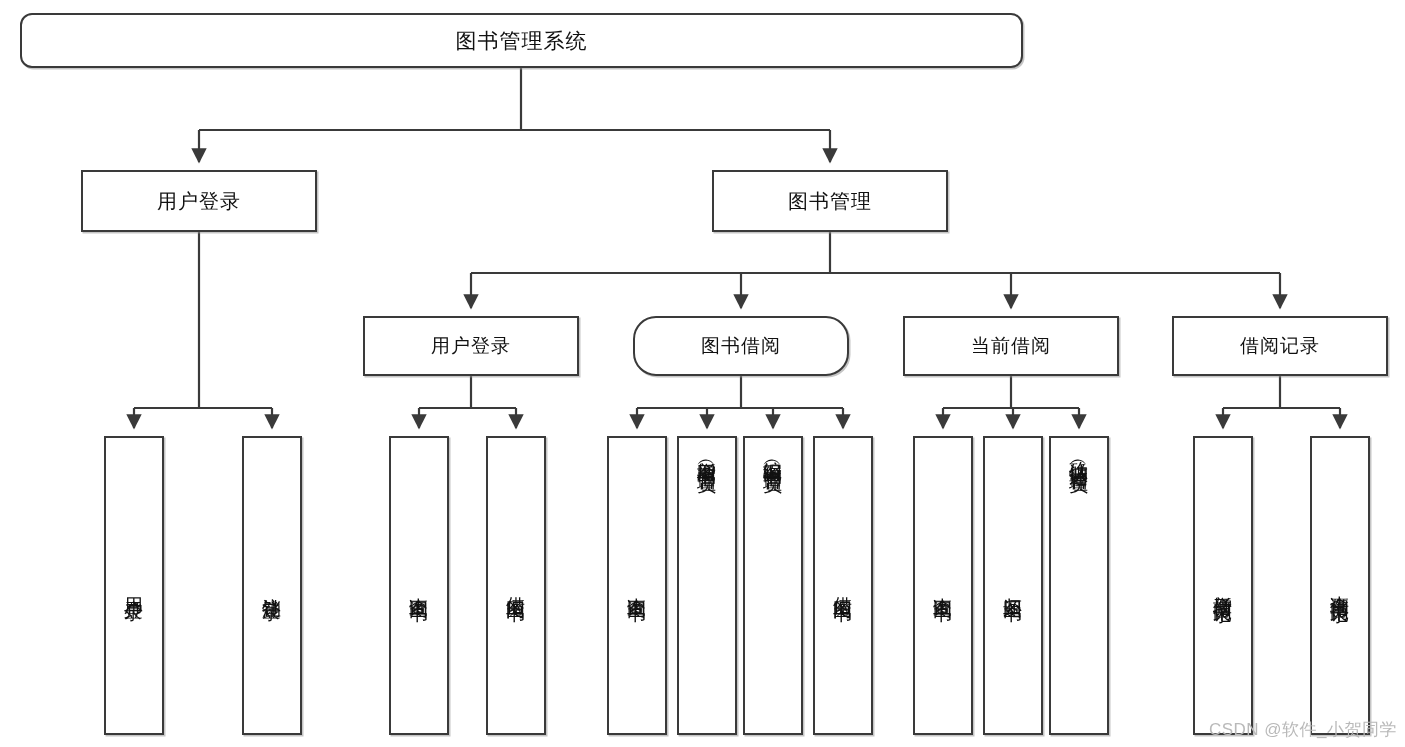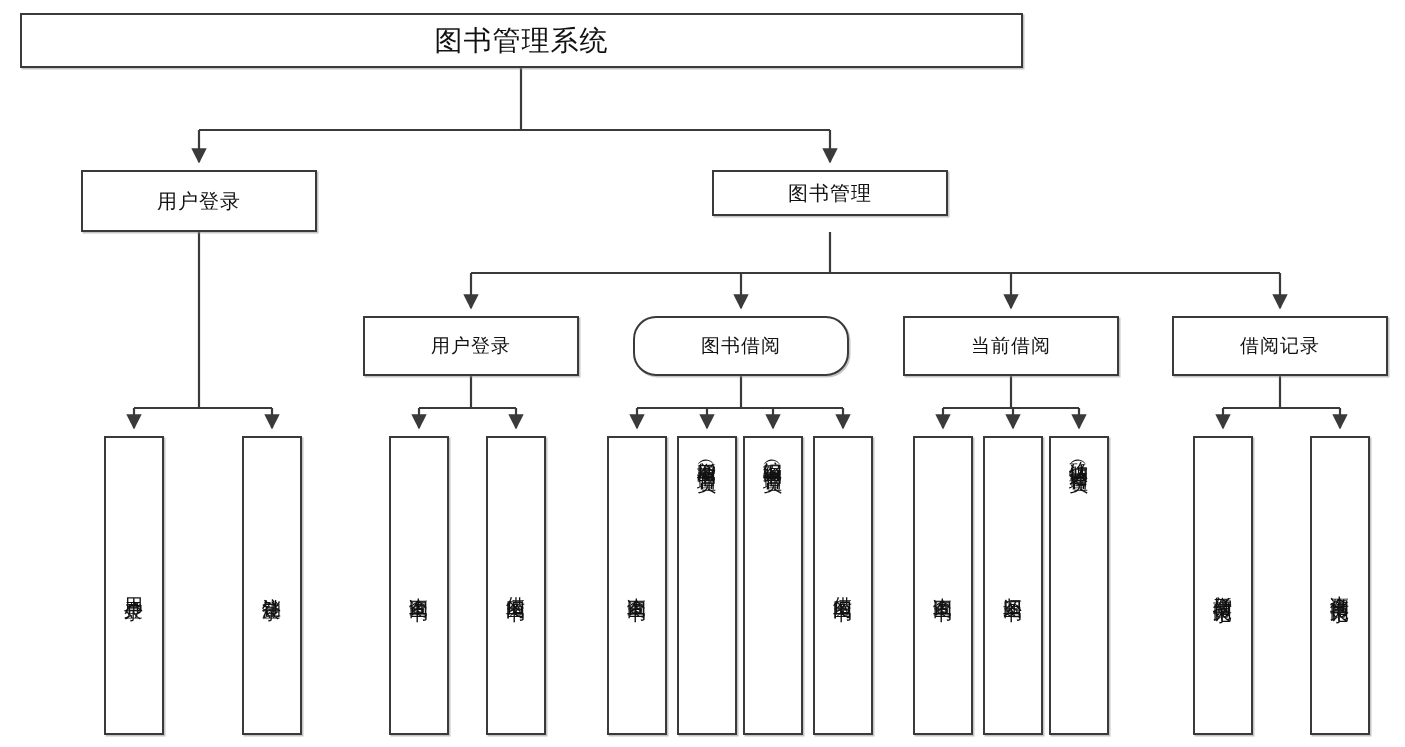--- a/index.html
+++ b/index.html
@@ -30,21 +30,22 @@
     box-sizing: border-box;
     background: #ffffff;
     border: 2.2px solid #3a3a3a;
     box-shadow: 1.5px 1.5px 0 rgba(150,150,150,0.55);
     display: flex;
     align-items: center;
     justify-content: center;
     color: #111111;
   }
   .node.root {
-    font-size: 28px;
+    font-size: 21px;
+    border-radius: 12px;
   }
   .node.level2 {
     font-size: 20px;
   }
   .node.level3 {
     font-size: 19px;
   }
   .node.leaf {
     font-size: 19px;
     align-items: center;
@@ -132,21 +133,21 @@
     </g>
   </svg>
 
   <div class="node root" style="left:20px; top:13px; width:1003px; height:55px;">
     <span class="hlabel">图书管理系统</span>
   </div>
 
   <div class="node level2" style="left:81px; top:170px; width:236px; height:62px;">
     <span class="hlabel">用户登录</span>
   </div>
-  <div class="node level2" style="left:712px; top:170px; width:236px; height:46px;">
+  <div class="node level2" style="left:712px; top:170px; width:236px; height:62px;">
     <span class="hlabel">图书管理</span>
   </div>
 
   <div class="node level3" style="left:363px; top:316px; width:216px; height:60px;">
     <span class="hlabel">用户登录</span>
   </div>
   <div class="node level3" style="left:633px; top:316px; width:216px; height:60px;border-radius:23px;">
     <span class="hlabel">图书借阅</span>
   </div>
   <div class="node level3" style="left:1172px; top:316px; width:216px; height:60px;">
@@ -193,14 +194,15 @@
     <span class="vlabel">确认归还（管理员）</span>
   </div>
 
   <div class="node leaf" style="left:1193px; top:436px; width:60px; height:299px;">
     <span class="vlabel">新增借阅记录</span>
   </div>
   <div class="node leaf" style="left:1310px; top:436px; width:60px; height:299px;">
     <span class="vlabel">查询借阅记录</span>
   </div>
 
+  <div class="watermark">CSDN @软件_小贺同学</div>
 
 </div>
 
 </body></html>

